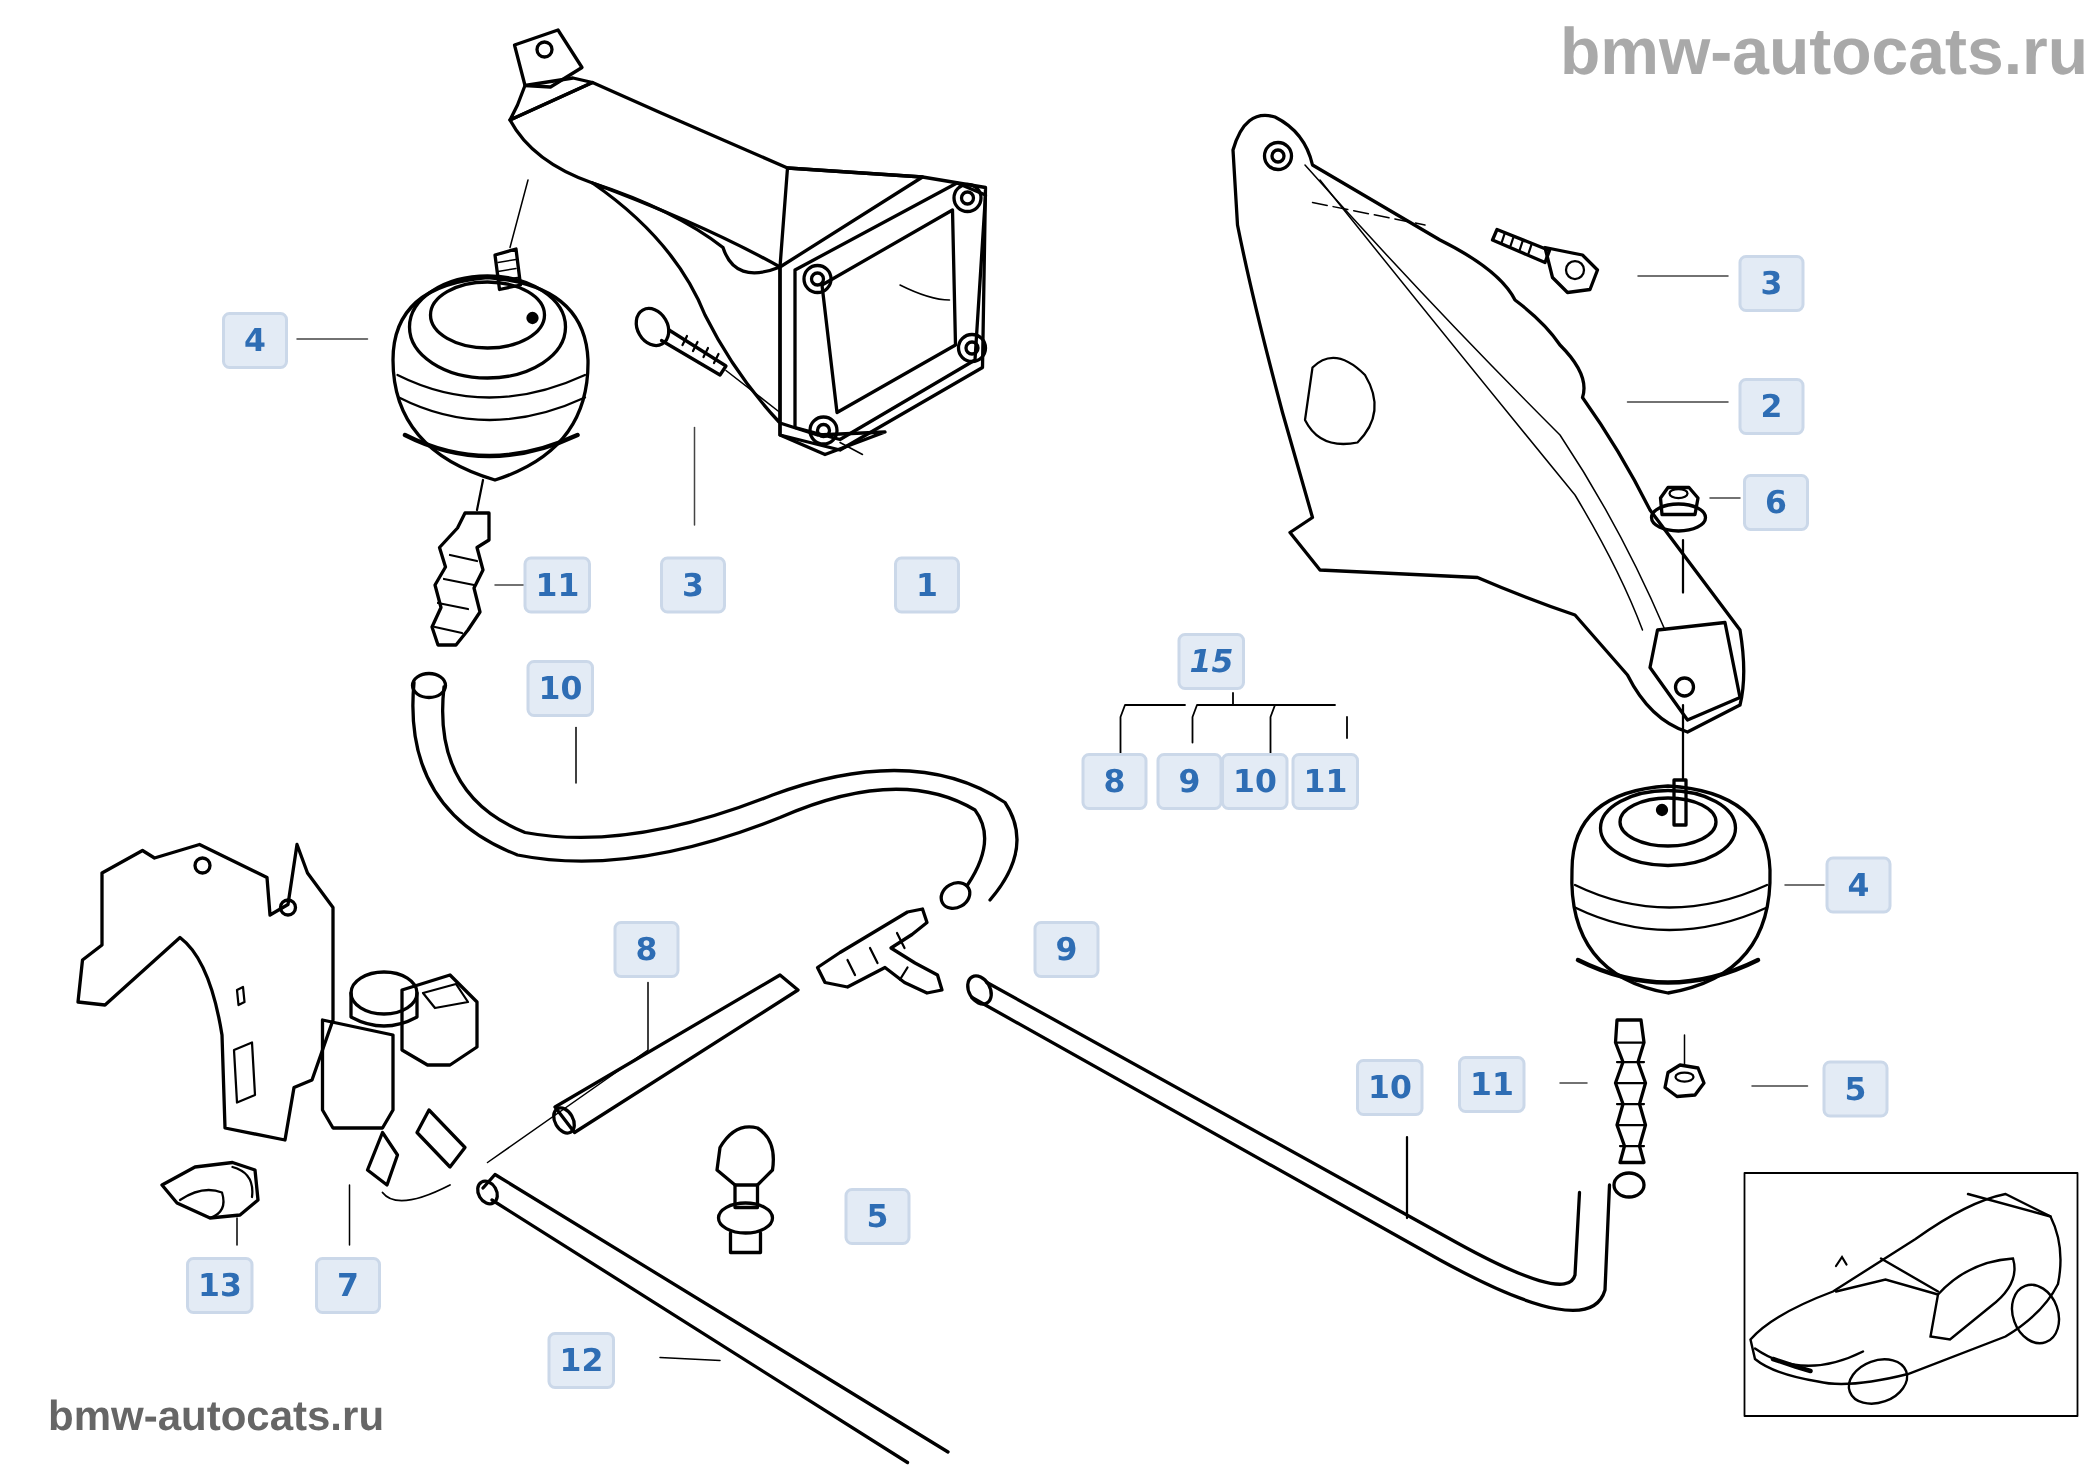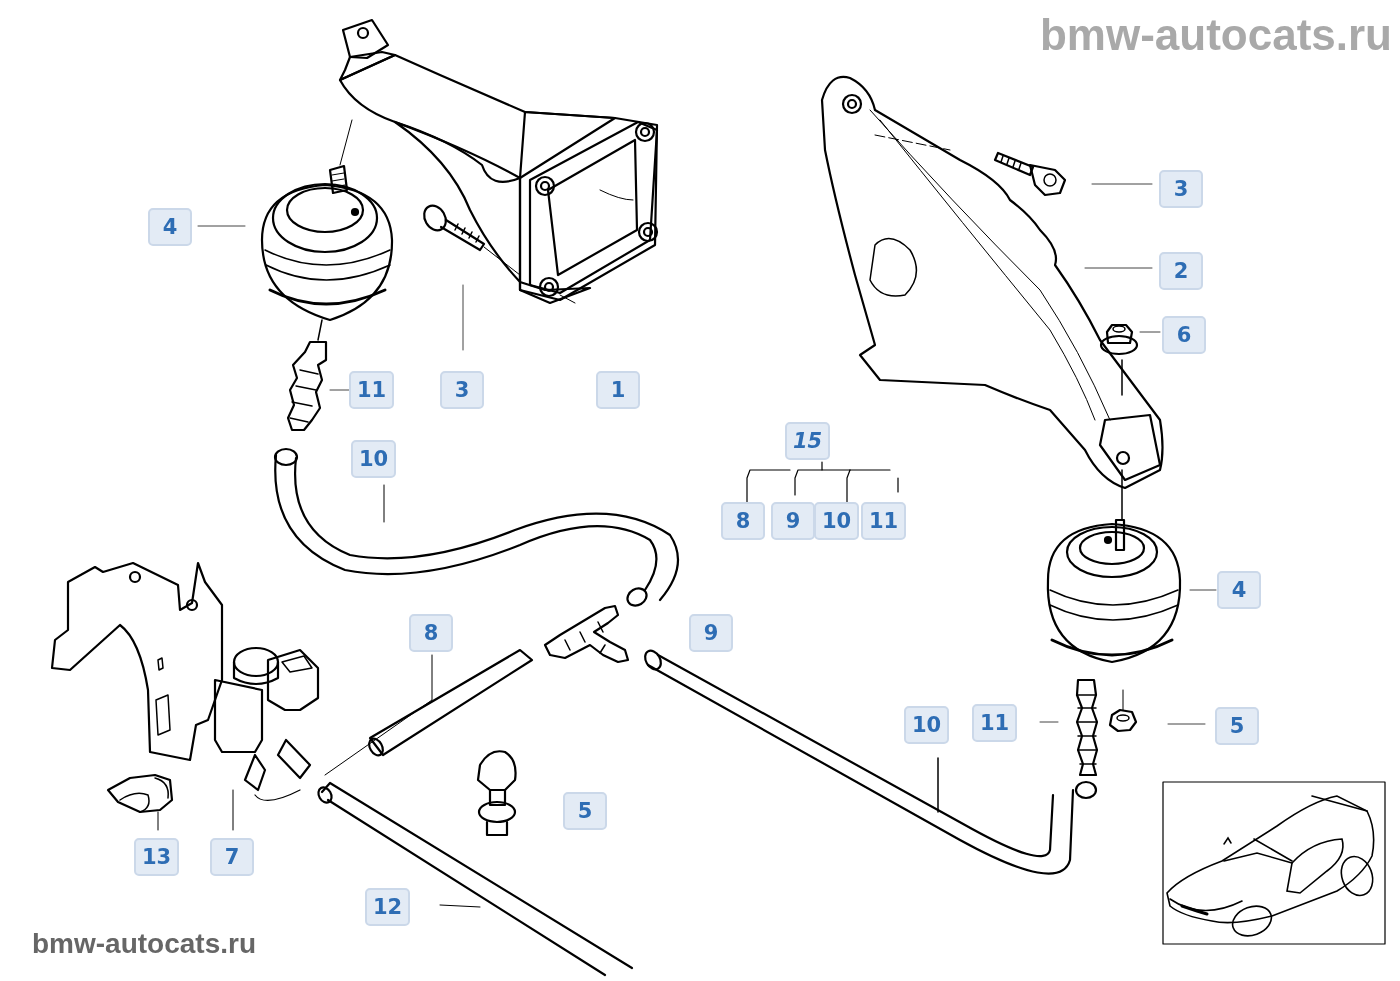--- a/index.html
+++ b/index.html
@@ -237,15 +237,15 @@
 <div class="callout" style="left:1159px;top:170px;">3</div>
 <div class="callout" style="left:1159px;top:252px;">2</div>
 <div class="callout" style="left:1162px;top:316px;">6</div>
 <div class="callout" style="left:1217px;top:571px;">4</div>
 <div class="callout" style="left:409px;top:614px;">8</div>
 <div class="callout" style="left:689px;top:614px;">9</div>
 <div class="callout" style="left:904px;top:706px;">10</div>
 <div class="callout" style="left:972px;top:704px;">11</div>
 <div class="callout" style="left:1215px;top:707px;">5</div>
 <div class="callout" style="left:563px;top:792px;">5</div>
-<div class="callout" style="left:134px;top:838px;">13</div>
+<div class="callout" style="left:124px;top:838px;">13</div>
 <div class="callout" style="left:210px;top:838px;">7</div>
 <div class="callout" style="left:365px;top:888px;">12</div>
 
 </body></html>

